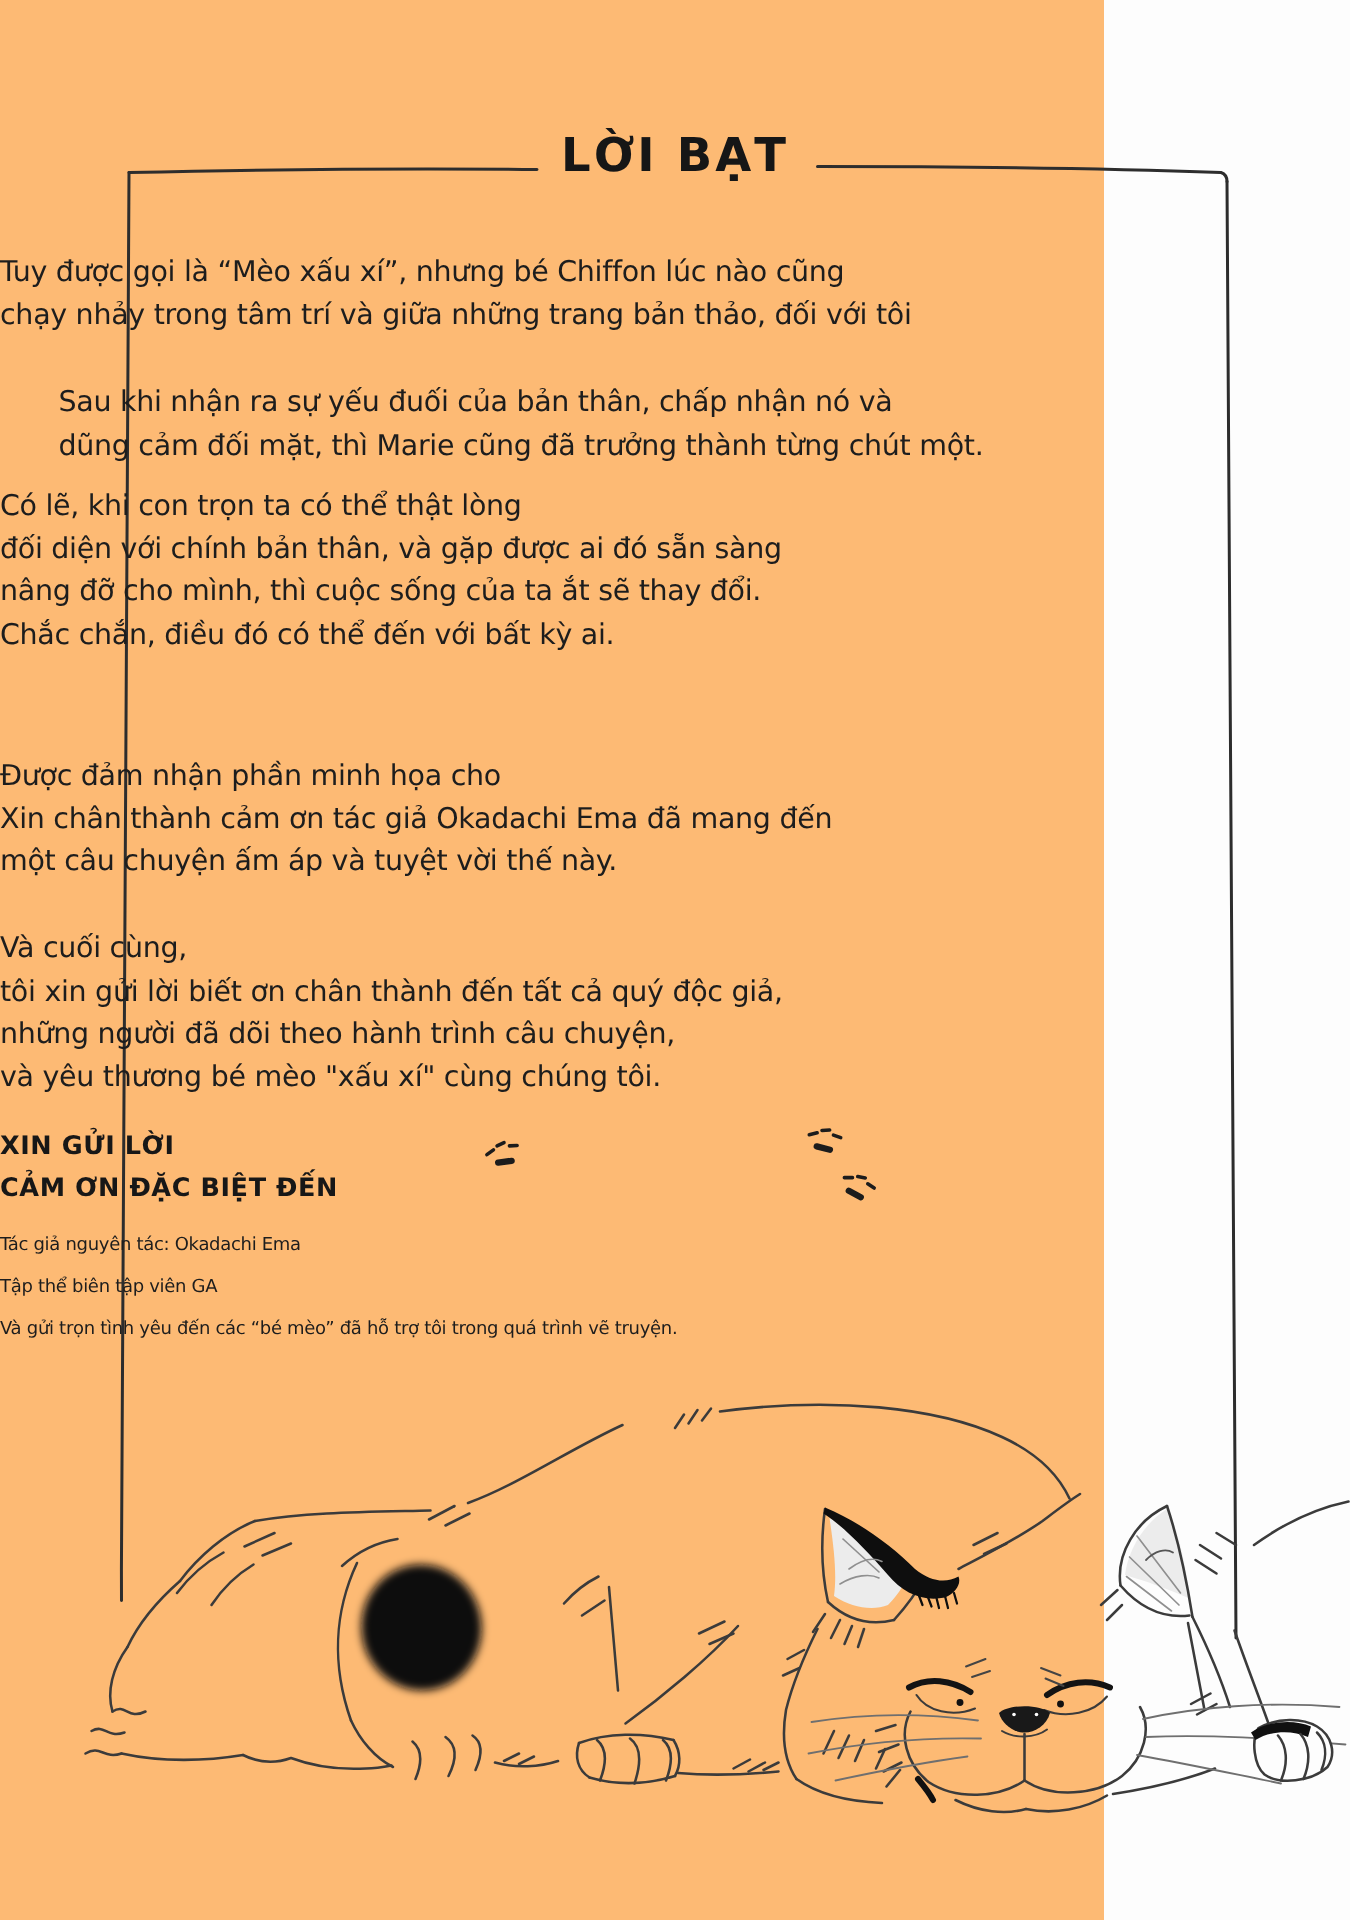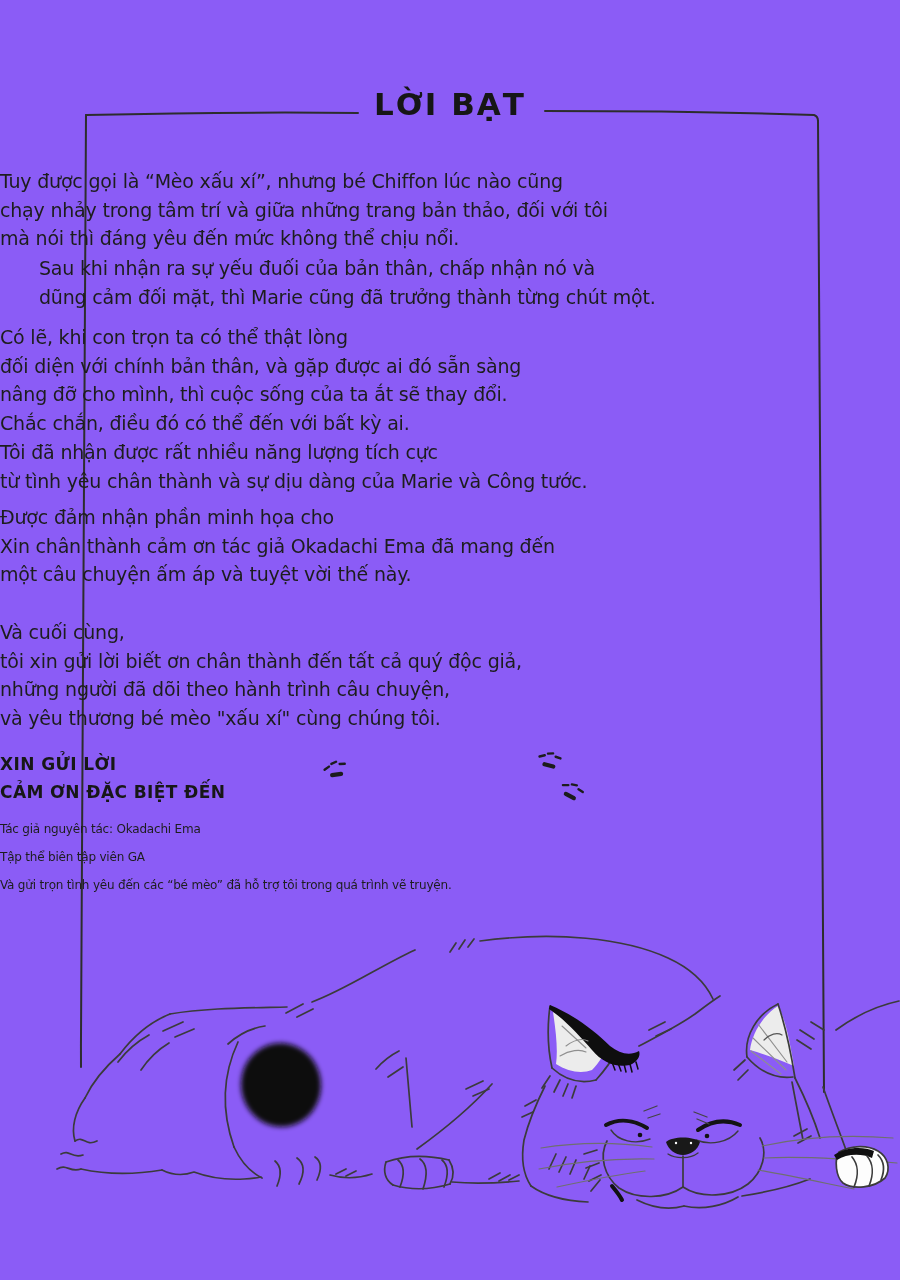--- a/index.html
+++ b/index.html
@@ -1,17 +1,17 @@
 <!DOCTYPE html>
 <html><head>
 <meta charset="utf-8">
 <style>
   html,body{margin:0;padding:0;}
   body{width:900px;height:1280px;background:#fdfdfd;font-family:"DejaVu Sans",sans-serif;overflow:hidden;}
-  #page{position:relative;width:900px;height:1280px;background:#8b5cf6;}
+  #page{position:relative;width:736px;height:1280px;background:#fdba74;}
   #art{position:absolute;left:0;top:0;width:900px;height:1280px;}
   .textlayer{position:absolute;left:0;top:0;width:900px;height:1280px;color:#1d1d1d;}
   .title{position:absolute;left:0;right:0;top:86px;text-align:center;font-size:31px;font-weight:bold;letter-spacing:2px;color:#161616;}
   .para{position:absolute;left:0;right:0;font-size:19px;line-height:28.5px;letter-spacing:-0.2px;}
   .para .line{white-space:nowrap;}
   .p1{top:167px;} .p2{top:254px;padding-left:39px;} .p3{top:323px;} .p4{top:438px;} .p5{top:503px;} .p6{top:618px;}
   .thanks{top:750px;font-weight:bold;font-size:17px;line-height:28px;letter-spacing:0.4px;color:#171717;}
   .credits{top:815px;font-size:12px;line-height:28px;}
   .paw{position:absolute;}
 </style>
@@ -210,39 +210,34 @@
     </g>
   </svg>
 
   <div class="textlayer">
 
     <div class="title">LỜI BẠT</div>
 
     <div class="para p1">
       <div class="line">Tuy được gọi là “Mèo xấu xí”, nhưng bé Chiffon lúc nào cũng</div>
       <div class="line">chạy nhảy trong tâm trí và giữa những trang bản thảo, đối với tôi</div>
-      <div class="line">mà nói thì đáng yêu đến mức không thể chịu nổi.</div>
     </div>
 
     <div class="para p2">
       <div class="line">Sau khi nhận ra sự yếu đuối của bản thân, chấp nhận nó và</div>
       <div class="line">dũng cảm đối mặt, thì Marie cũng đã trưởng thành từng chút một.</div>
     </div>
 
     <div class="para p3">
       <div class="line">Có lẽ, khi con trọn ta có thể thật lòng</div>
       <div class="line">đối diện với chính bản thân, và gặp được ai đó sẵn sàng</div>
       <div class="line">nâng đỡ cho mình, thì cuộc sống của ta ắt sẽ thay đổi.</div>
       <div class="line">Chắc chắn, điều đó có thể đến với bất kỳ ai.</div>
     </div>
 
-    <div class="para p4">
-      <div class="line">Tôi đã nhận được rất nhiều năng lượng tích cực</div>
-      <div class="line">từ tình yêu chân thành và sự dịu dàng của Marie và Công tước.</div>
-    </div>
 
     <div class="para p5">
       <div class="line">Được đảm nhận phần minh họa cho</div>
       <div class="line">Xin chân thành cảm ơn tác giả Okadachi Ema đã mang đến</div>
       <div class="line">một câu chuyện ấm áp và tuyệt vời thế này.</div>
     </div>
 
     <div class="para p6">
       <div class="line">Và cuối cùng,</div>
       <div class="line">tôi xin gửi lời biết ơn chân thành đến tất cả quý độc giả,</div>

